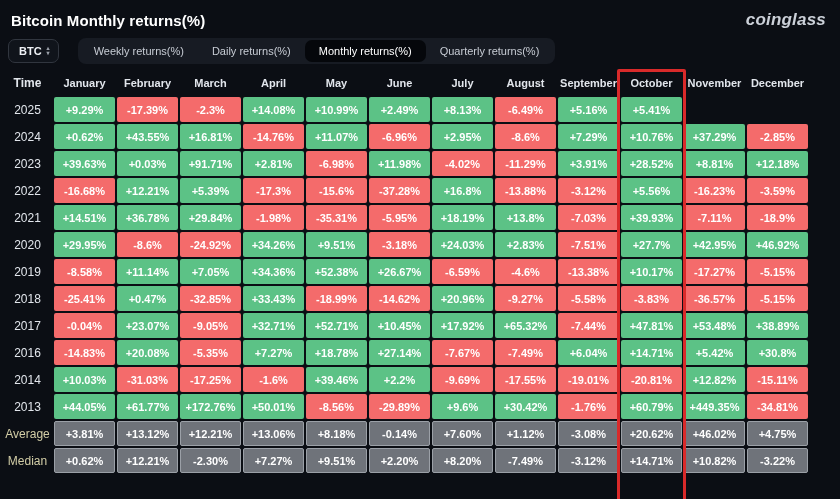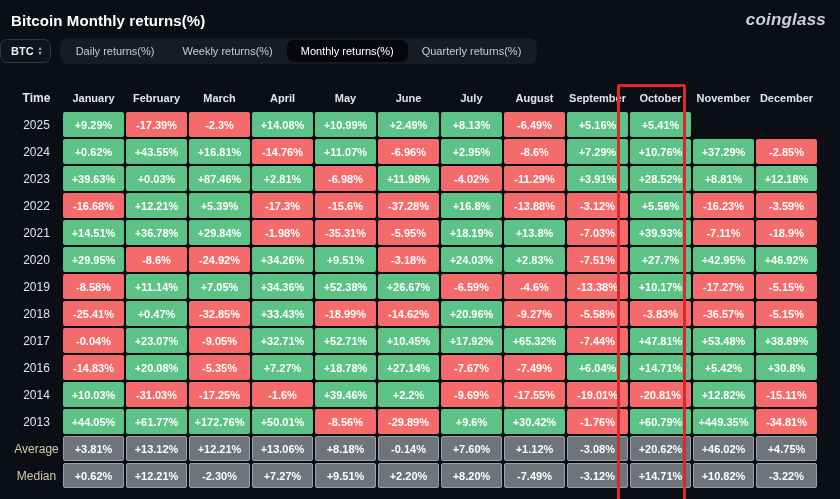--- a/index.html
+++ b/index.html
@@ -11,34 +11,34 @@
     overflow:hidden;
   }
   .app { position:relative; width:840px; height:499px; }
 
   
   .topbar { display:flex; justify-content:space-between; align-items:center; padding:7px 14px 0 11px; height:26px; }
   .title { font-size:15px; font-weight:700; color:#ffffff; letter-spacing:0.1px; }
   .logo  { font-size:17px; font-weight:700; color:#ccd1d9; letter-spacing:0.2px;font-style:italic; }
 
   
-  .toolbar { display:flex; align-items:center; gap:9px; padding:5px 0 4px 0; }
+  .toolbar { display:flex; align-items:center; gap:19px; padding:5px 0 4px 8px; }
   .coin-select {
     display:flex; align-items:center; gap:5px;
     border:1px solid #31363f; border-radius:7px;
     padding:3px 8px 3px 10px; background:#10141b;
     font-size:11px; font-weight:700; color:#eef1f5; cursor:pointer; height:16px;
   }
   .chevrons { display:flex; flex-direction:column; line-height:5px; font-size:6px; color:#9aa0a9; }
   .tabs { display:flex; background:#171b23; border-radius:8px; padding:2px; }
   .tab { font-size:11px; color:#c7ccd4; padding:5px 14px; border-radius:7px; cursor:pointer; white-space:nowrap; }
   .tab.active { background:#05070b; color:#ffffff; }
 
   
-  .table { position:relative; margin-top:18px; padding-left:10px; }
+  .table { position:relative; margin-top:3px; padding-left:1px; }
   .hrow, .row { display:flex; align-items:stretch; }
   .hrow { height:24px; margin-bottom:2px; }
   .row  { height:25px; margin-bottom:2px;text-align:center; }
   .time-col {
     width:53px; flex:none;
     display:flex; align-items:center; justify-content:center;
     font-size:12px; color:#e2e6ec;
   }
   .hcell {
     width:61px; margin-right:2px; flex:none;
@@ -74,22 +74,22 @@
 
   <div class="toolbar">
     <div class="coin-select">
       <span>BTC</span>
       <span class="chevrons">
         <span>▴</span>
         <span>▾</span>
       </span>
     </div>
     <div class="tabs">
+        <div class="tab">Weekly returns(%)</div>
         <div class="tab">Daily returns(%)</div>
-        <div class="tab">Weekly returns(%)</div>
         <div class="tab active">Monthly returns(%)</div>
         <div class="tab">Quarterly returns(%)</div>
       </div>
   </div>
 
   <div class="table">
     <div class="hrow">
       <div class="time-col head">Time</div>
     <div class="hcell">January</div>
         <div class="hcell">February</div>
@@ -132,21 +132,21 @@
         <div class="cell neg">-8.6%</div>
         <div class="cell pos">+7.29%</div>
         <div class="cell pos">+10.76%</div>
         <div class="cell pos">+37.29%</div>
         <div class="cell neg">-2.85%</div>
       </div>
       <div class="row">
         <div class="time-col">2023</div>
         <div class="cell pos">+39.63%</div>
         <div class="cell pos">+0.03%</div>
-        <div class="cell pos">+87.46%</div>
+        <div class="cell pos">+91.71%</div>
         <div class="cell pos">+2.81%</div>
         <div class="cell neg">-6.98%</div>
         <div class="cell pos">+11.98%</div>
         <div class="cell neg">-4.02%</div>
         <div class="cell neg">-11.29%</div>
         <div class="cell pos">+3.91%</div>
         <div class="cell pos">+28.52%</div>
         <div class="cell pos">+8.81%</div>
         <div class="cell pos">+12.18%</div>
       </div>

